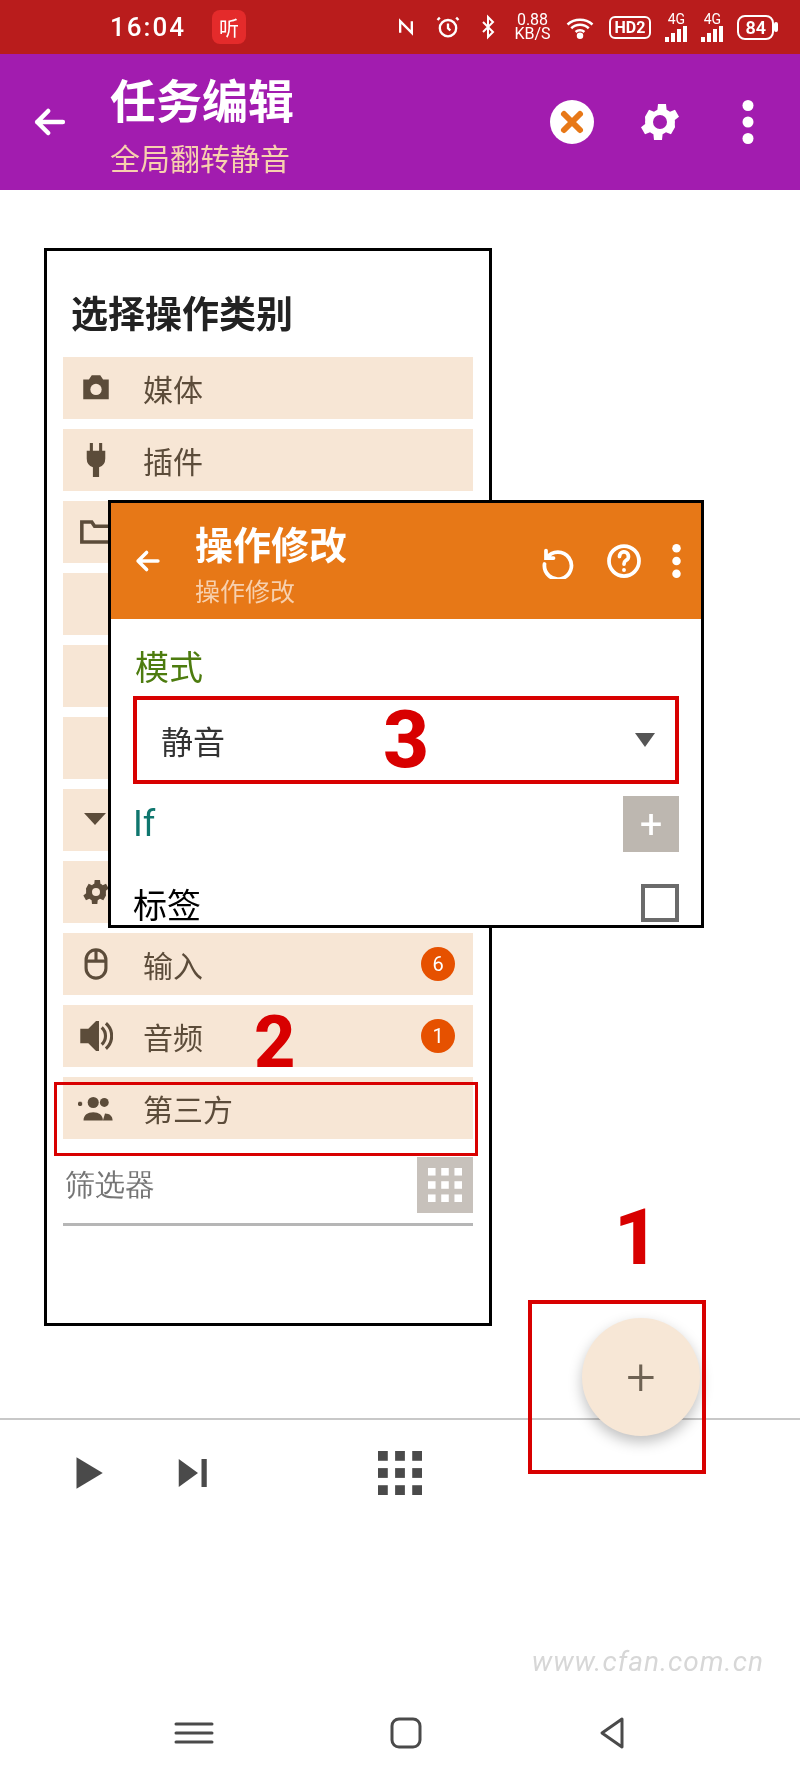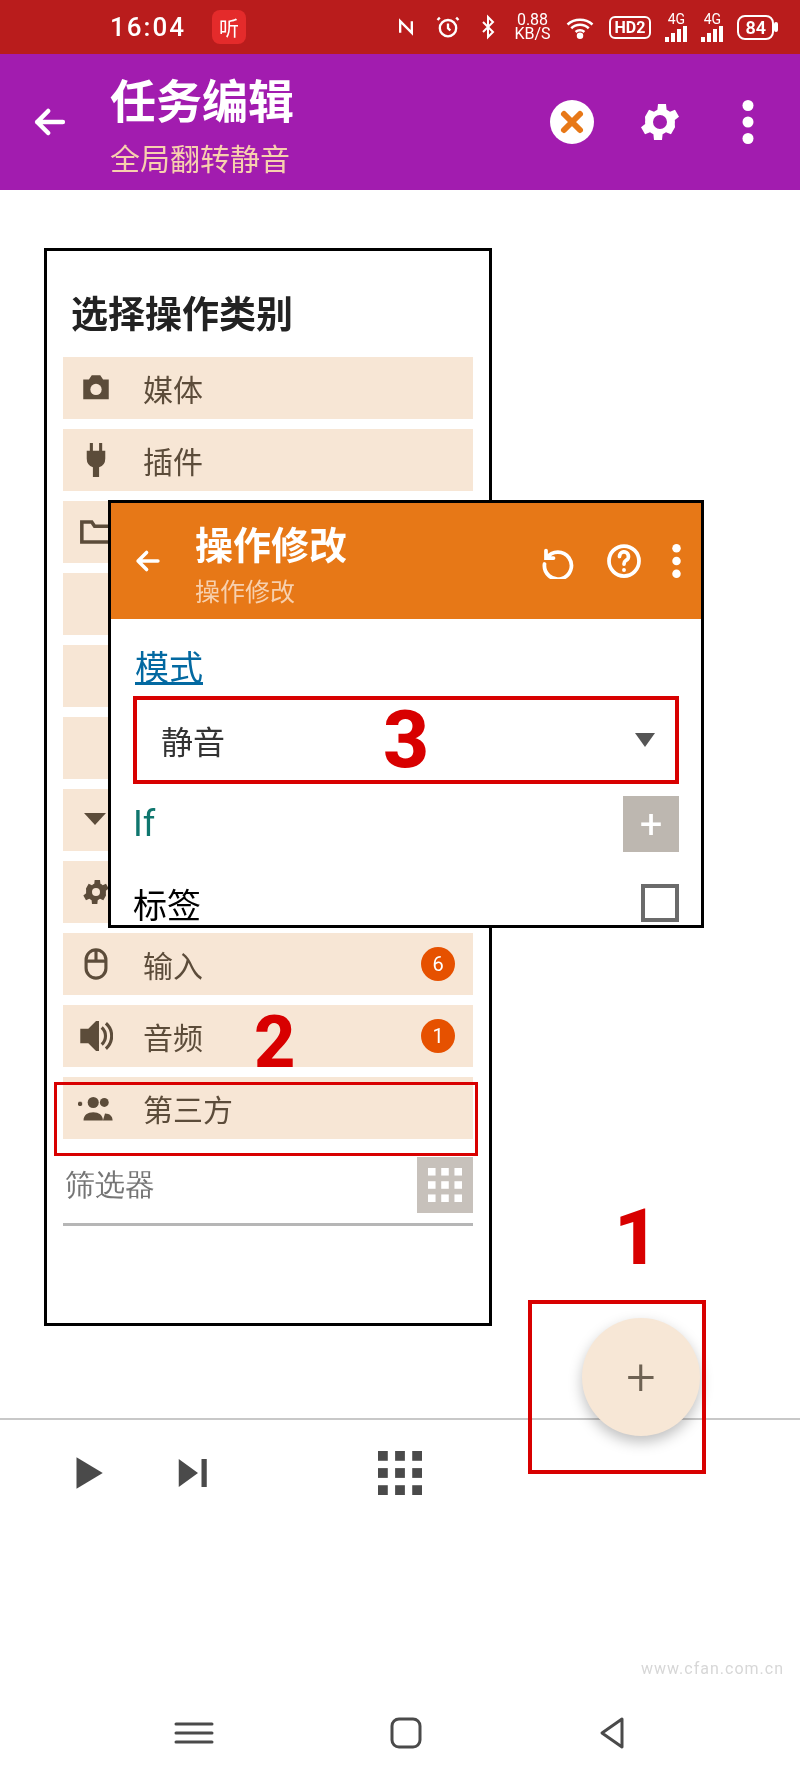--- a/index.html
+++ b/index.html
@@ -148,21 +148,21 @@
   .panel2 .obar {
     background:#E77817; color:#fff;
     height:116px; display:flex; align-items:center; padding:16px 14px;
   }
   .panel2 .obar .back2 { width:46px; display:flex; justify-content:center;}
   .panel2 .obar .otitles { flex:1; padding-left:24px;}
   .panel2 .obar .otitles .ot1 { font-size:38px; font-weight:600;}
   .panel2 .obar .otitles .ot2 { font-size:25px; color:#F7D0AE; margin-top:2px;}
   .panel2 .obar .oacts { display:flex; gap:30px; align-items:center; padding-right:6px;}
   .panel2 .body { padding:14px 22px 0 22px; flex:1;}
-  .panel2 .flabel { font-size:34px; color:#0369a1; margin:8px 0 6px 2px;text-decoration:underline;}
+  .panel2 .flabel { font-size:34px; color:#4d7c0f; margin:8px 0 6px 2px;}
   .drop {
     border:4px solid #D80000;
     height:88px;
     display:flex; align-items:center; justify-content:space-between;
     padding:0 20px 0 24px;
     font-size:32px; color:#333;
     position:relative;
     margin-bottom:10px;
   }
   .drop .dd { width:0;height:0;border-left:10px solid transparent;border-right:10px solid transparent;border-top:14px solid #555;}
@@ -177,22 +177,22 @@
   .tagrow .tglbl { font-size:34px; color:#000000;}
   .tagrow .chk { width:38px; height:38px; border:4px solid #6b6b6b;}
 
   .ann1-box {
     position:absolute; border:4px solid #D80000; pointer-events:none;
     left:528px; top:1300px; width:178px; height:174px;
   }
   .ann1 { position:absolute; left:614px; top:1192px; color:#D80000; font-size:78px; font-weight:800; pointer-events:none;}
 
   .watermark {
-    position:absolute; right:16px; bottom:100px;
-    font-size:16px; color:#d7d7d7; letter-spacing:1px;
+    position:absolute; right:36px; bottom:100px;
+    font-size:28px; color:#d7d7d7; font-style:italic; letter-spacing:1px;
     pointer-events:none;
   }
 
   svg { display:block; }
 </style>
 </head>
 <body>
 
 <div class="statusbar">
   <span class="clock">16:04</span>

